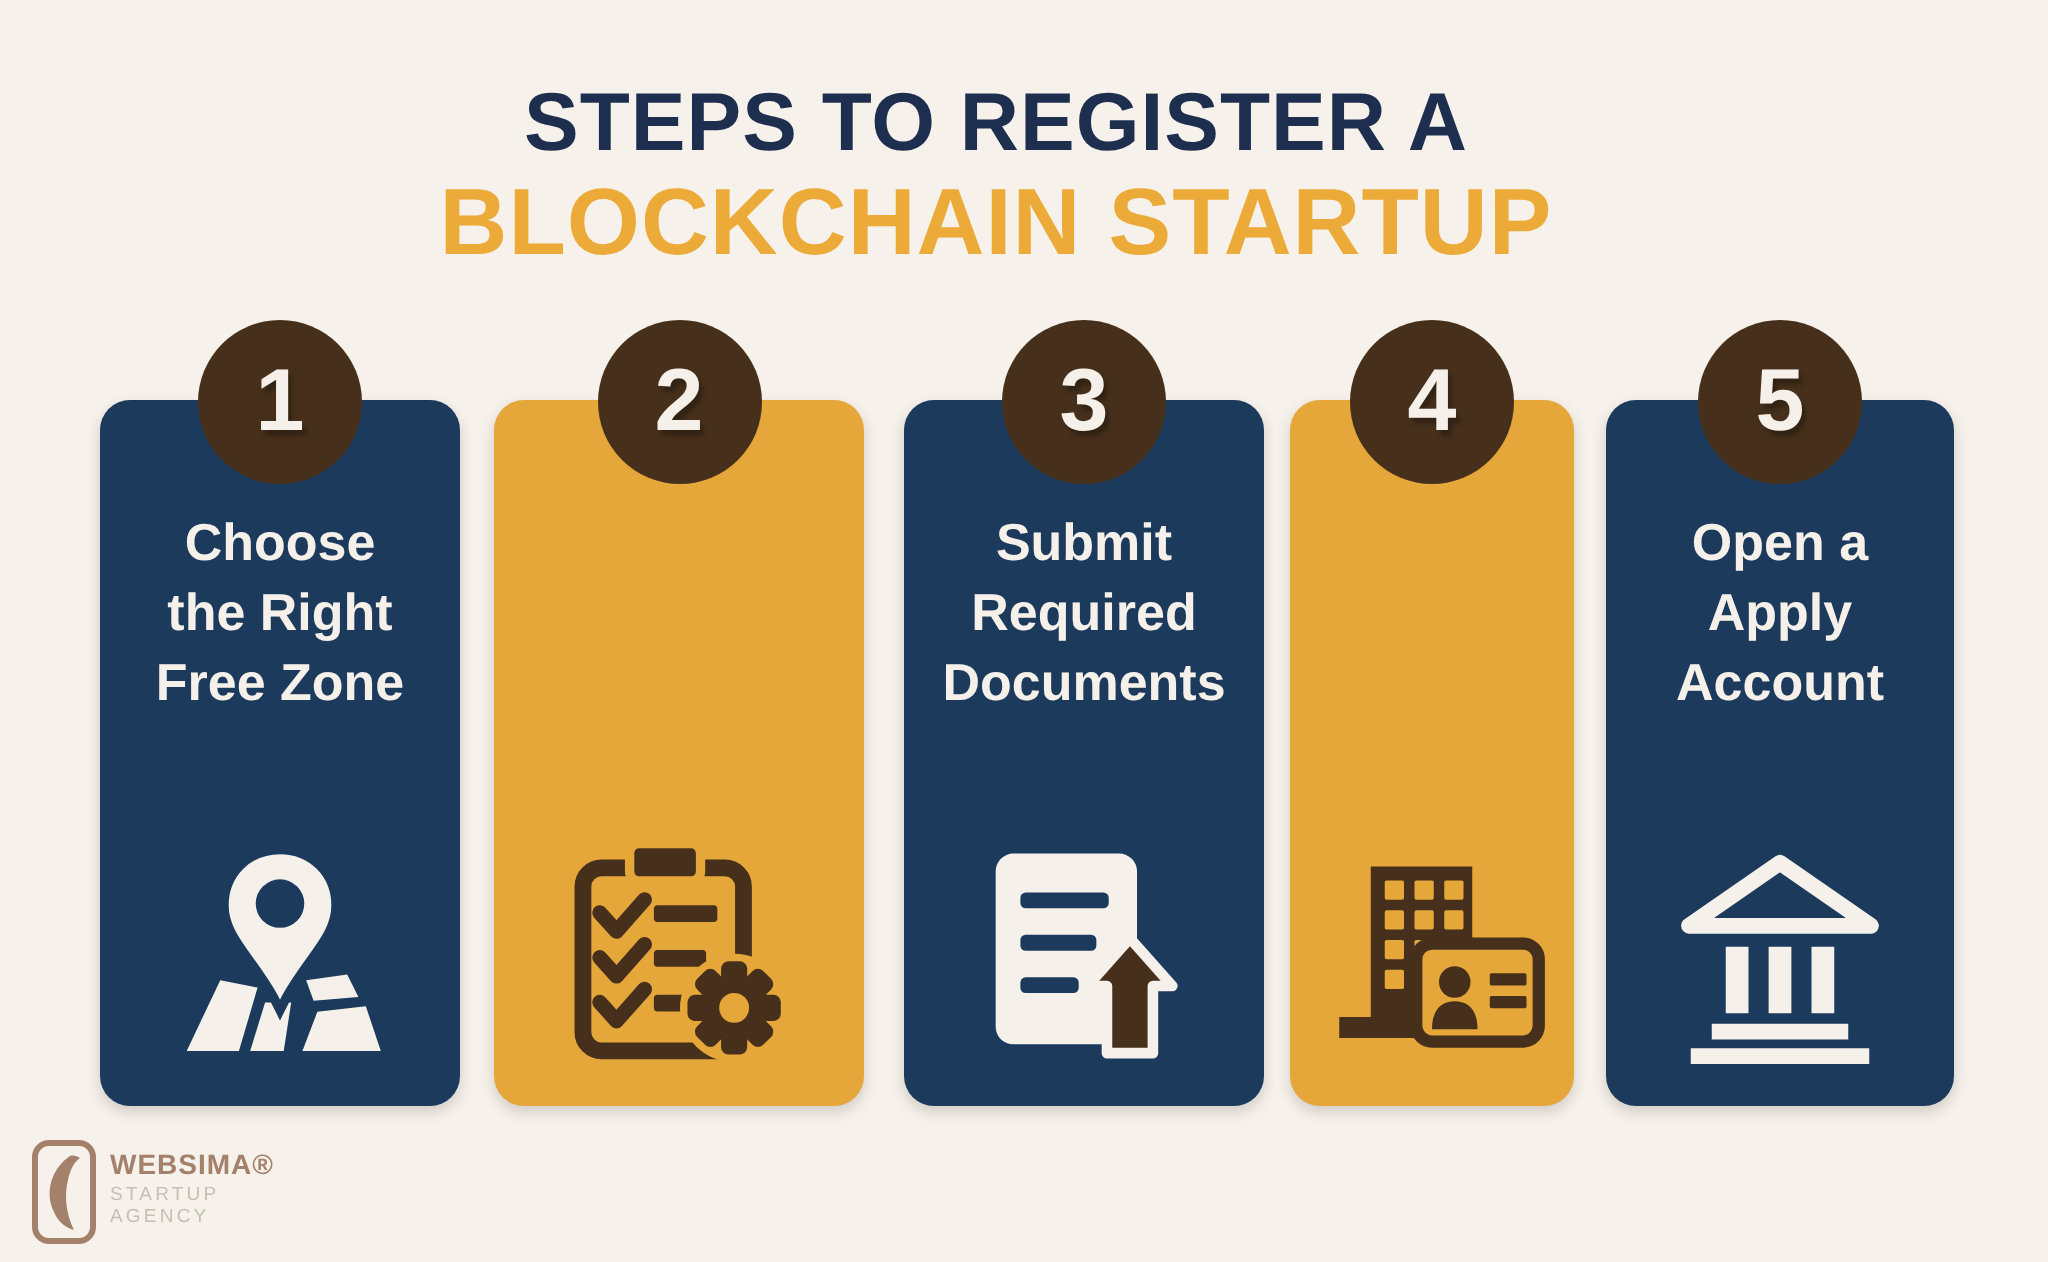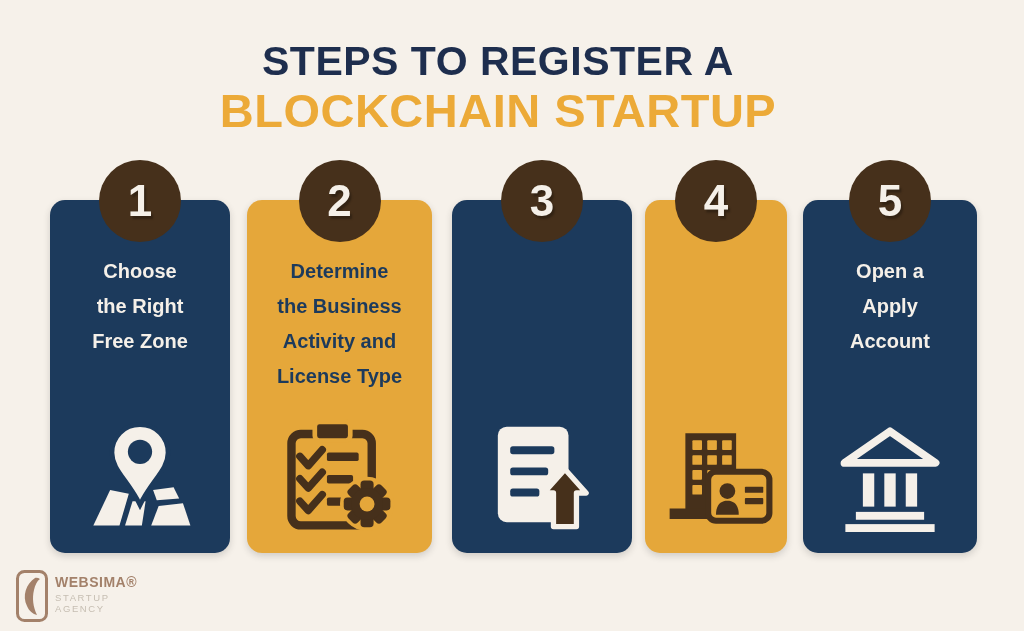--- a/index.html
+++ b/index.html
@@ -28,21 +28,21 @@
   .c5 { left:803px; width:174px; }
 
   .badge { position:absolute; top:-40px; left:50%; transform:translateX(-50%);
            width:82px; height:82px; border-radius:50%;
            background:var(--brown,#46301b);
            display:flex; align-items:center; justify-content:center; }
   .num { font-size:44px; font-weight:bold; color:var(--off-white,#f5f0e9);
          text-shadow:2px 3px 2px rgba(0,0,0,.28); }
 
   .card-title { margin-top:54px; padding:0 0; text-align:center;
-                font-size:20px; font-weight:bold; line-height:35px;
+                font-size:26px; font-weight:bold; line-height:35px;
                 white-space:pre-line; }
   .card.navy .card-title { color:var(--off-white,#f5f0e9); }
   .card.gold .card-title { color:var(--navy,#1c3a5c); }
 
   .card-icon { position:absolute; bottom:20px; left:50%; transform:translateX(-50%); line-height:0; }
 
   
   .footer { position:absolute; left:15px; bottom:8px; display:flex; align-items:flex-start; gap:6px; }
   .logo-mark { line-height:0; }
   .brand-text { padding-top:5px; }
@@ -76,24 +76,20 @@
         <path d="M60,4 C43,4 30,17 30,34 C30,51 45,62 57,84 L60,90 L63,84 C75,62 90,51 90,34 C90,17 77,4 60,4 Z" fill="var(--off-white)" stroke="var(--navy)" stroke-width="5"></path>
         <circle cx="60" cy="33" r="13" fill="var(--navy)"></circle>
       </svg>
     </div>
   </section>
 
   <section class="card gold c2">
     <div class="badge">
       <span class="num">2</span>
     </div>
-    <h2 class="card-title">Determine
-the Business
-Activity and
-License Type</h2>
     <div class="card-icon">
       <svg width="112" height="116" viewBox="0 0 120 124">
         <rect x="8" y="18" width="86" height="98" rx="10" fill="none" stroke="var(--brown)" stroke-width="9"></rect>
         <rect x="33" y="5" width="38" height="20" rx="5" fill="var(--brown)" stroke="var(--gold)" stroke-width="5"></rect>
         <path d="M17,42 l9,10 l15,-17" fill="none" stroke="var(--brown)" stroke-width="8" stroke-linecap="round" stroke-linejoin="round"></path>
         <path d="M17,66 l9,10 l15,-17" fill="none" stroke="var(--brown)" stroke-width="8" stroke-linecap="round" stroke-linejoin="round"></path>
         <path d="M17,90 l9,10 l15,-17" fill="none" stroke="var(--brown)" stroke-width="8" stroke-linecap="round" stroke-linejoin="round"></path>
         <rect x="46" y="38" width="34" height="9" rx="2" fill="var(--brown)"></rect>
         <rect x="46" y="62" width="28" height="9" rx="2" fill="var(--brown)"></rect>
         <rect x="46" y="86" width="18" height="9" rx="2" fill="var(--brown)"></rect>
@@ -107,20 +103,23 @@
         </g>
         <circle cx="89" cy="93" r="8" fill="var(--gold)"></circle>
       </svg>
     </div>
   </section>
 
   <section class="card navy c3">
     <div class="badge">
       <span class="num">3</span>
     </div>
+    <h2 class="card-title">Submit
+Required
+Documents</h2>
     <div class="card-icon">
       <svg width="106" height="110" viewBox="0 0 120 124">
         <rect x="10" y="4" width="80" height="108" rx="10" fill="var(--off-white)"></rect>
         <rect x="24" y="26" width="50" height="9" rx="3" fill="var(--navy)"></rect>
         <rect x="24" y="50" width="43" height="9" rx="3" fill="var(--navy)"></rect>
         <rect x="24" y="74" width="33" height="9" rx="3" fill="var(--navy)"></rect>
         <path d="M86,52 L110,79 L99,79 L99,117 L73,117 L73,79 L62,79 Z" fill="var(--brown)" stroke="var(--off-white)" stroke-width="6" stroke-linejoin="round"></path>
       </svg>
     </div>
   </section>

